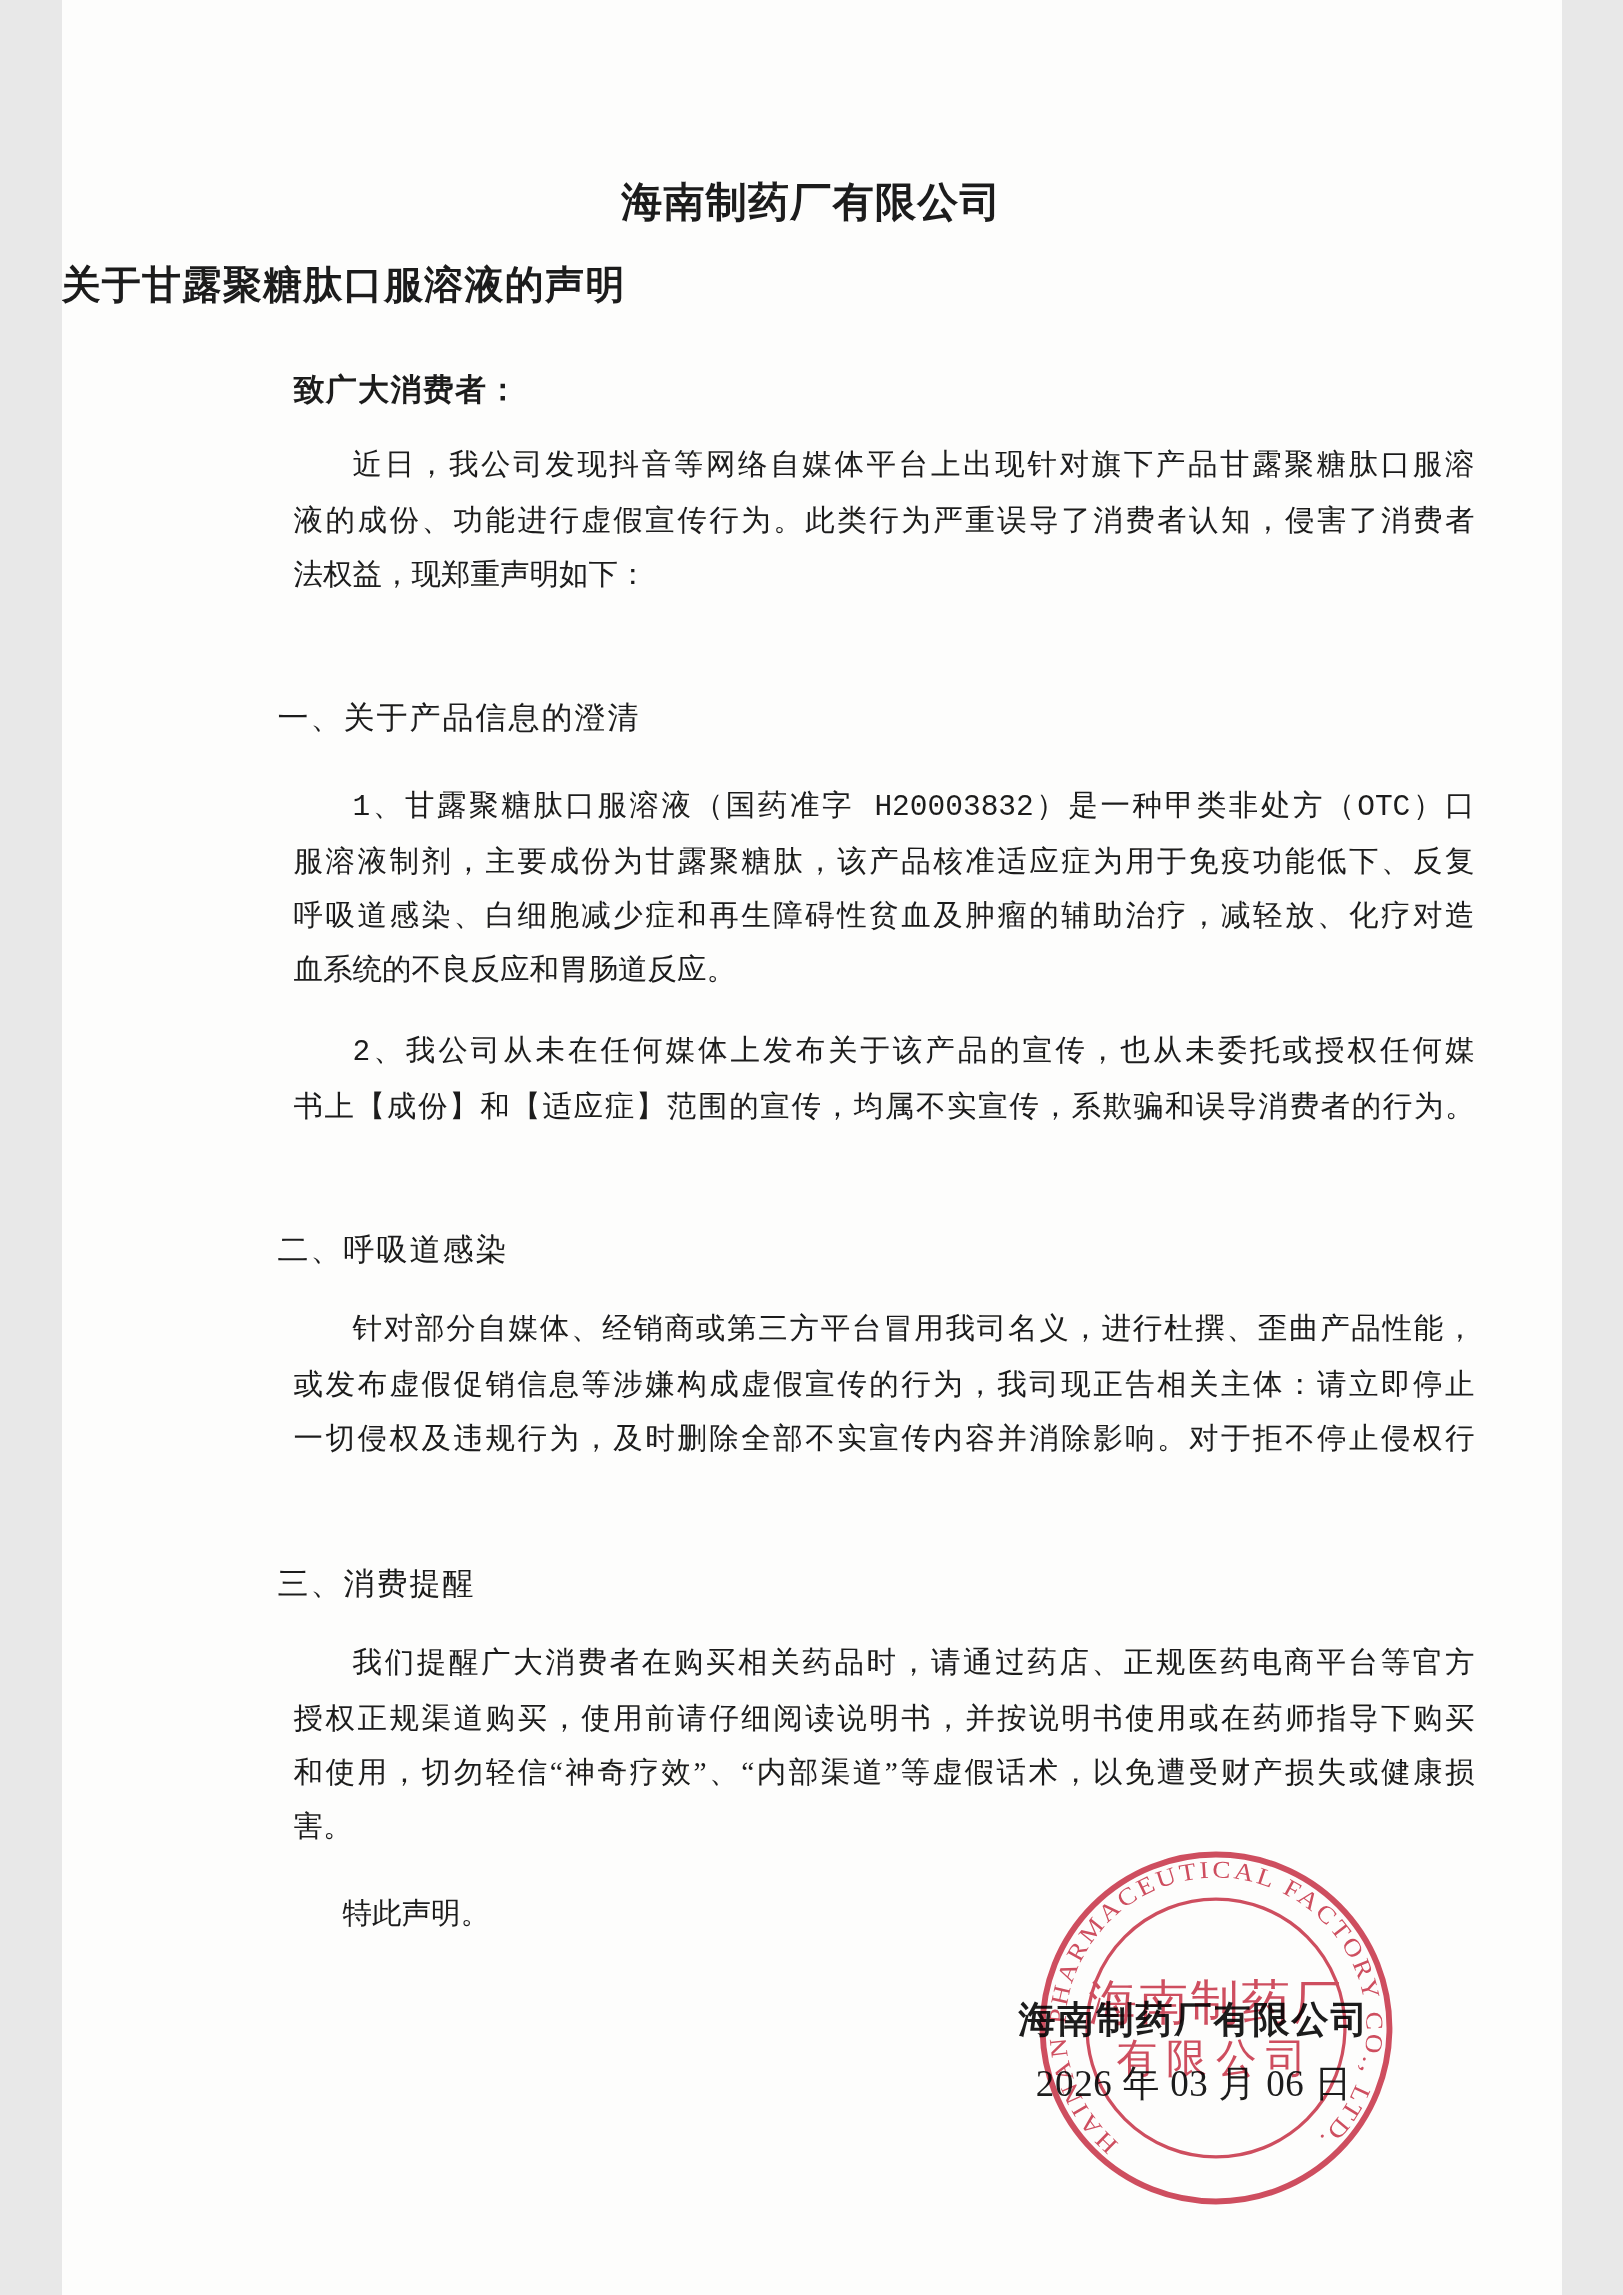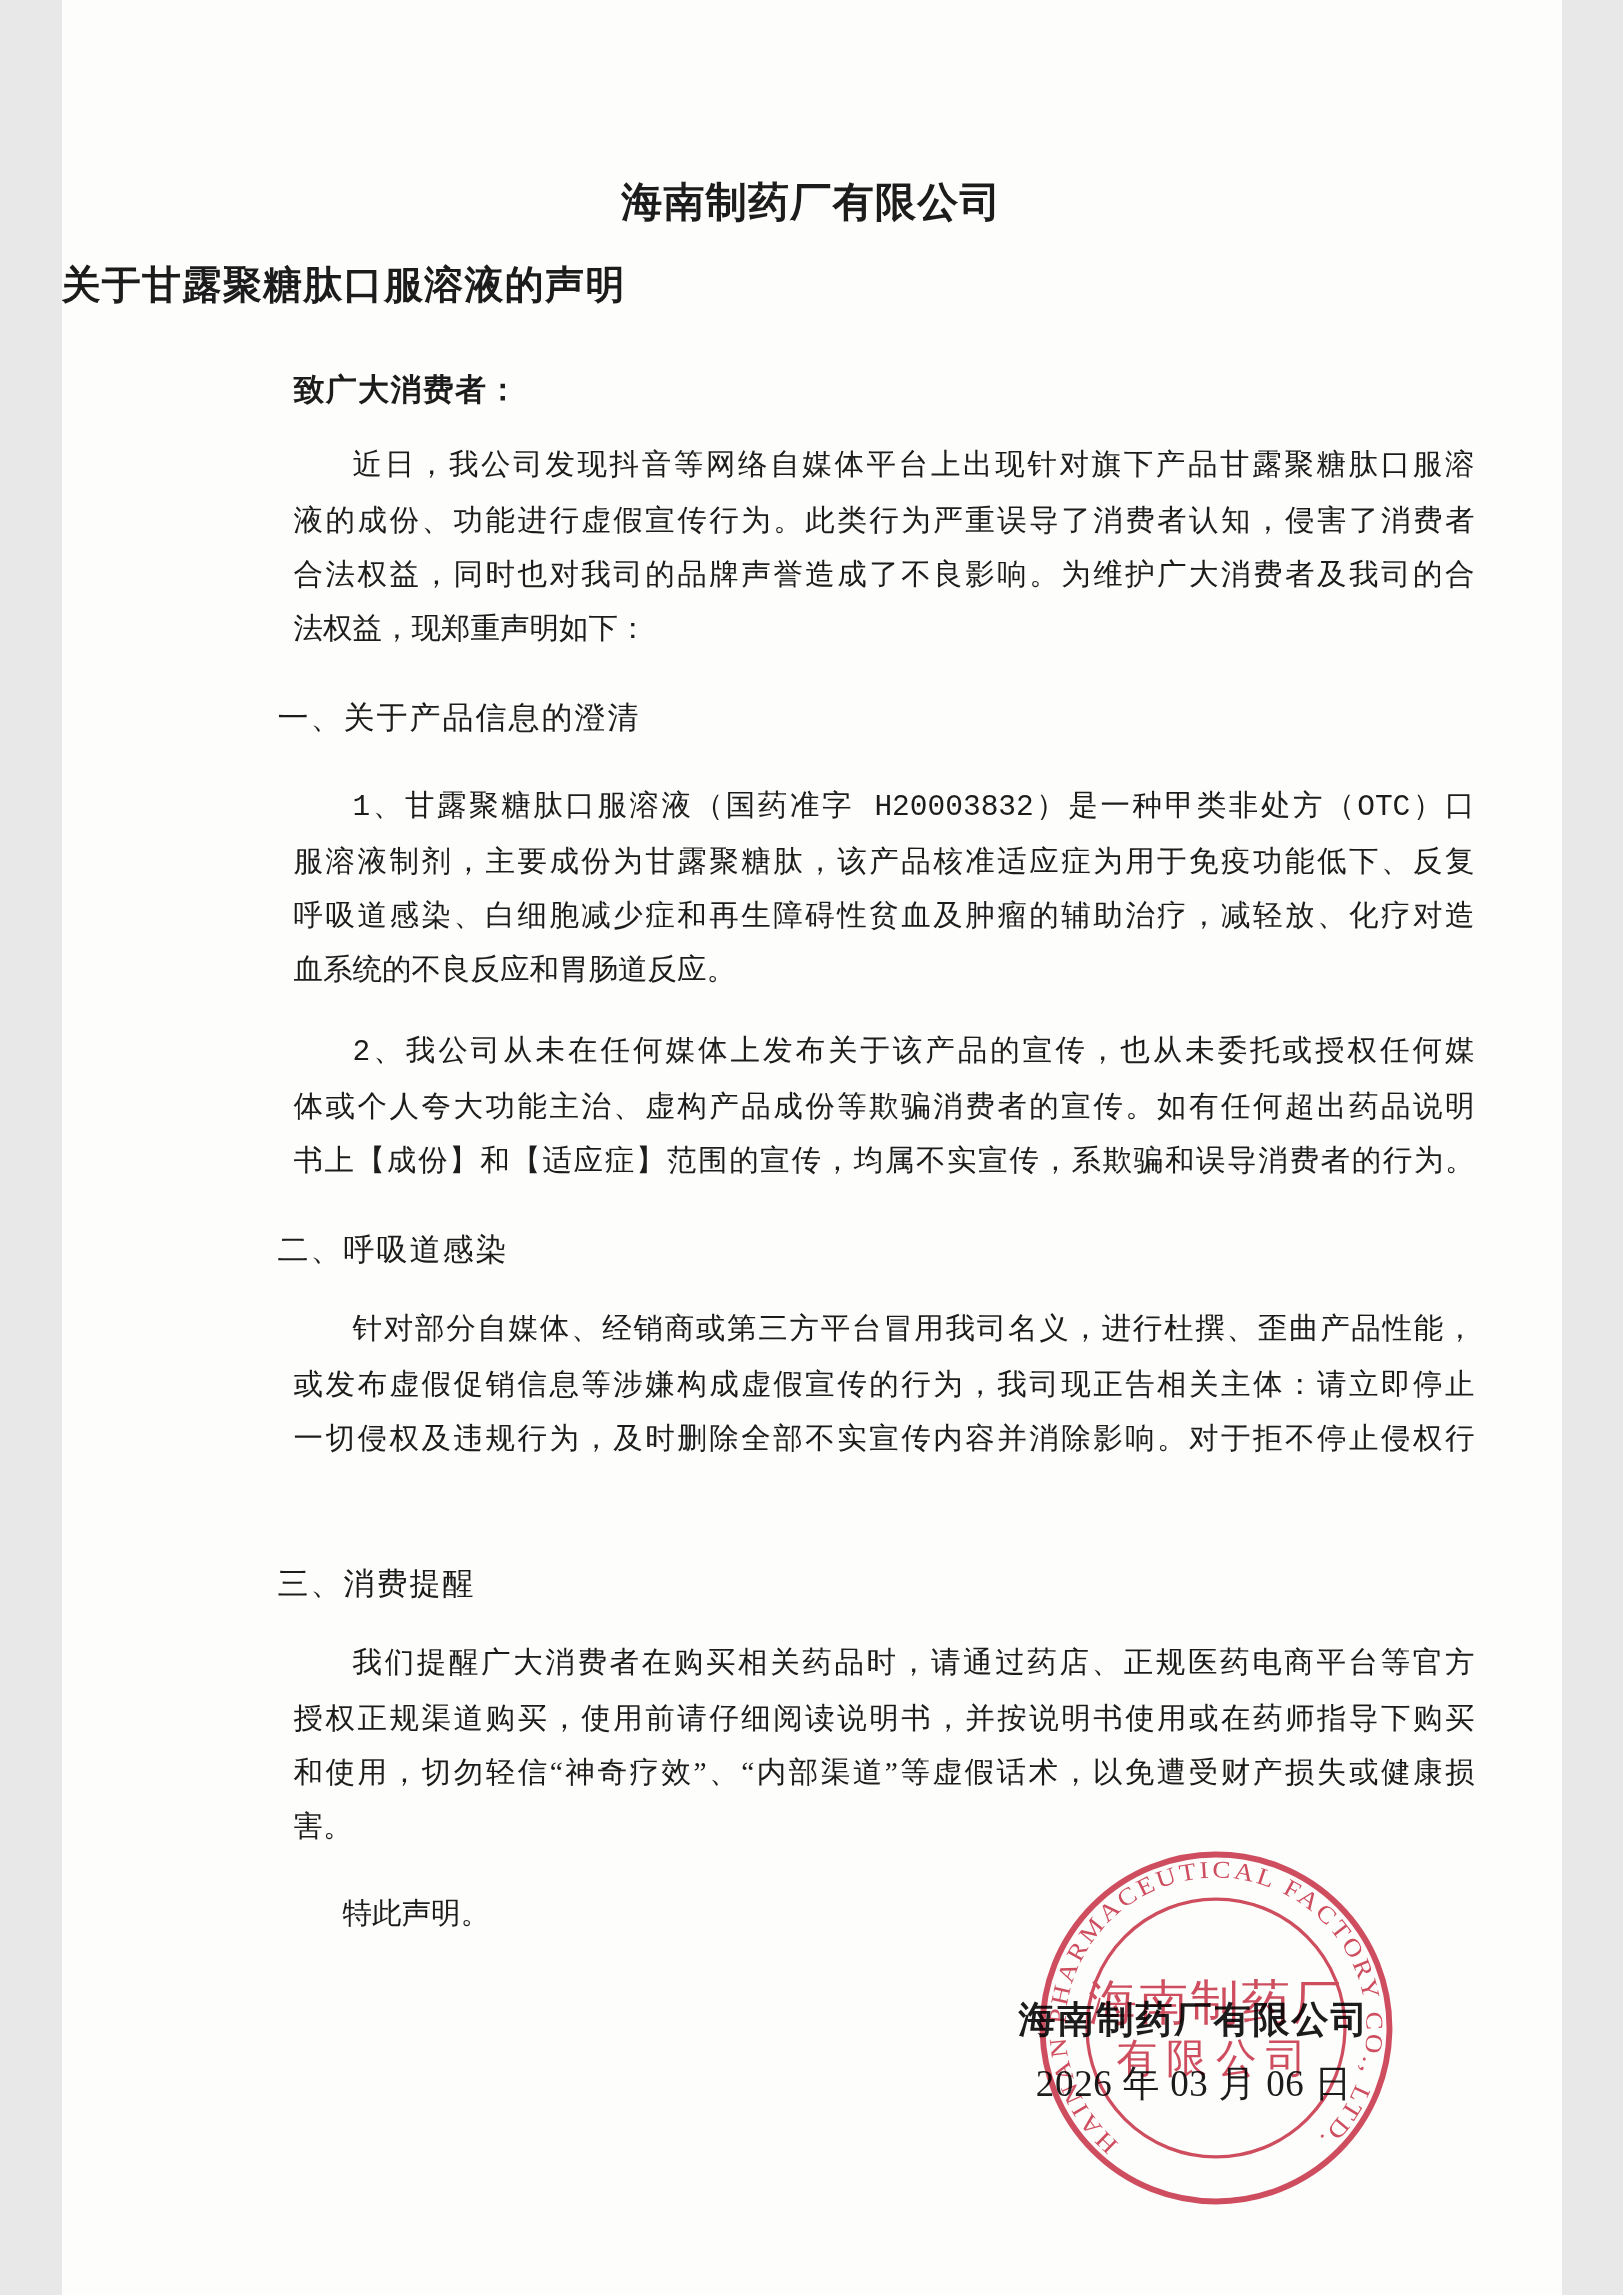--- a/index.html
+++ b/index.html
@@ -58,36 +58,34 @@
 
   <div class="doc-title">海南制药厂有限公司</div>
 
   <div class="doc-subtitle">关于甘露聚糖肽口服溶液的声明</div>
 
   <div class="salutation">致广大消费者：</div>
 
   <div class="para" style="top:439px">
     <div class="line jl indent">近日，我公司发现抖音等网络自媒体平台上出现针对旗下产品甘露聚糖肽口服溶</div>
     <div class="line jl">液的成份、功能进行虚假宣传行为。此类行为严重误导了消费者认知，侵害了消费者</div>
-    <div class="line jl">合法权益，同时也对我司的品牌声誉造成了不良影响。为维护广大消费者及我司的合</div>
     <div class="line">法权益，现郑重声明如下：</div>
   </div>
 
   <div class="heading" style="top:697px">一、关于产品信息的澄清</div>
 
   <div class="para" style="top:780px">
     <div class="line jl indent">1、甘露聚糖肽口服溶液（国药准字 H20003832）是一种甲类非处方（OTC）口</div>
     <div class="line jl">服溶液制剂，主要成份为甘露聚糖肽，该产品核准适应症为用于免疫功能低下、反复</div>
     <div class="line jl">呼吸道感染、白细胞减少症和再生障碍性贫血及肿瘤的辅助治疗，减轻放、化疗对造</div>
     <div class="line">血系统的不良反应和胃肠道反应。</div>
   </div>
 
   <div class="para" style="top:1025px">
     <div class="line jl indent">2、我公司从未在任何媒体上发布关于该产品的宣传，也从未委托或授权任何媒</div>
-    <div class="line jl">体或个人夸大功能主治、虚构产品成份等欺骗消费者的宣传。如有任何超出药品说明</div>
     <div class="line jl">书上【成份】和【适应症】范围的宣传，均属不实宣传，系欺骗和误导消费者的行为。</div>
   </div>
 
   <div class="heading" style="top:1229px">二、呼吸道感染</div>
 
   <div class="para" style="top:1303px">
     <div class="line jl indent">针对部分自媒体、经销商或第三方平台冒用我司名义，进行杜撰、歪曲产品性能，</div>
     <div class="line jl">或发布虚假促销信息等涉嫌构成虚假宣传的行为，我司现正告相关主体：请立即停止</div>
     <div class="line jl">一切侵权及违规行为，及时删除全部不实宣传内容并消除影响。对于拒不停止侵权行</div>
   </div>

